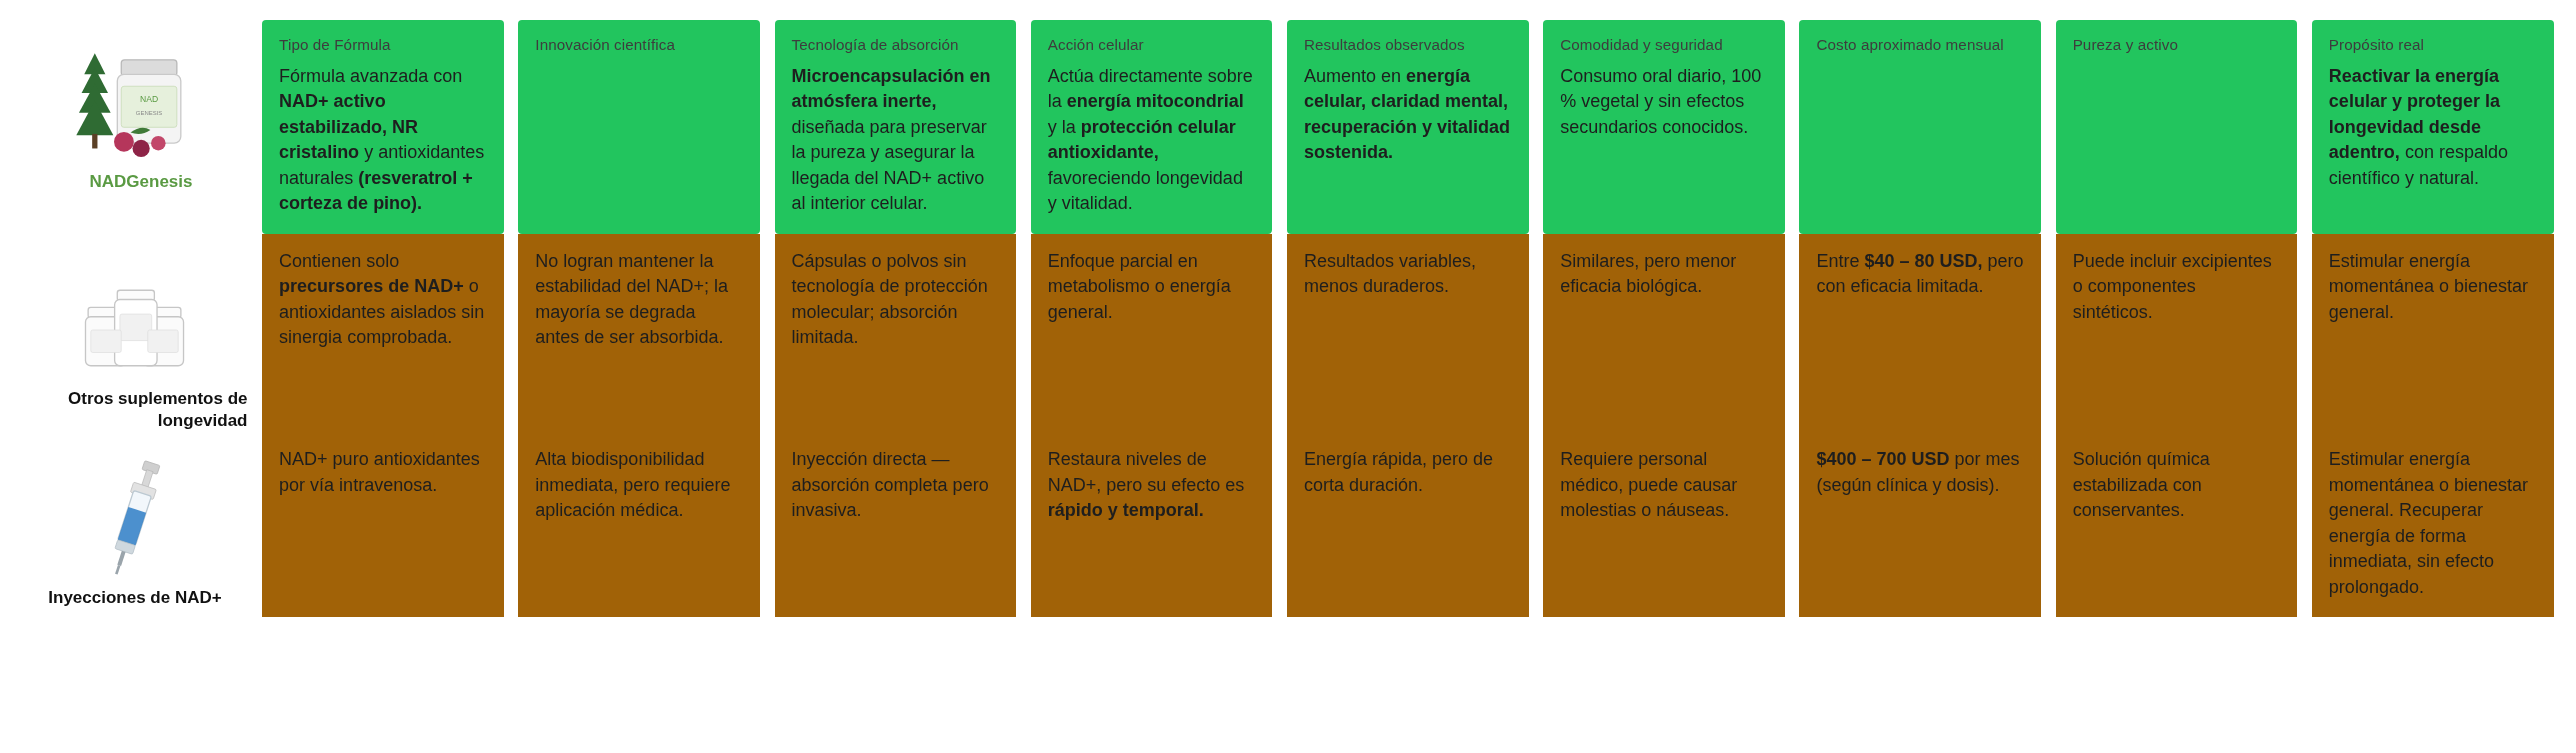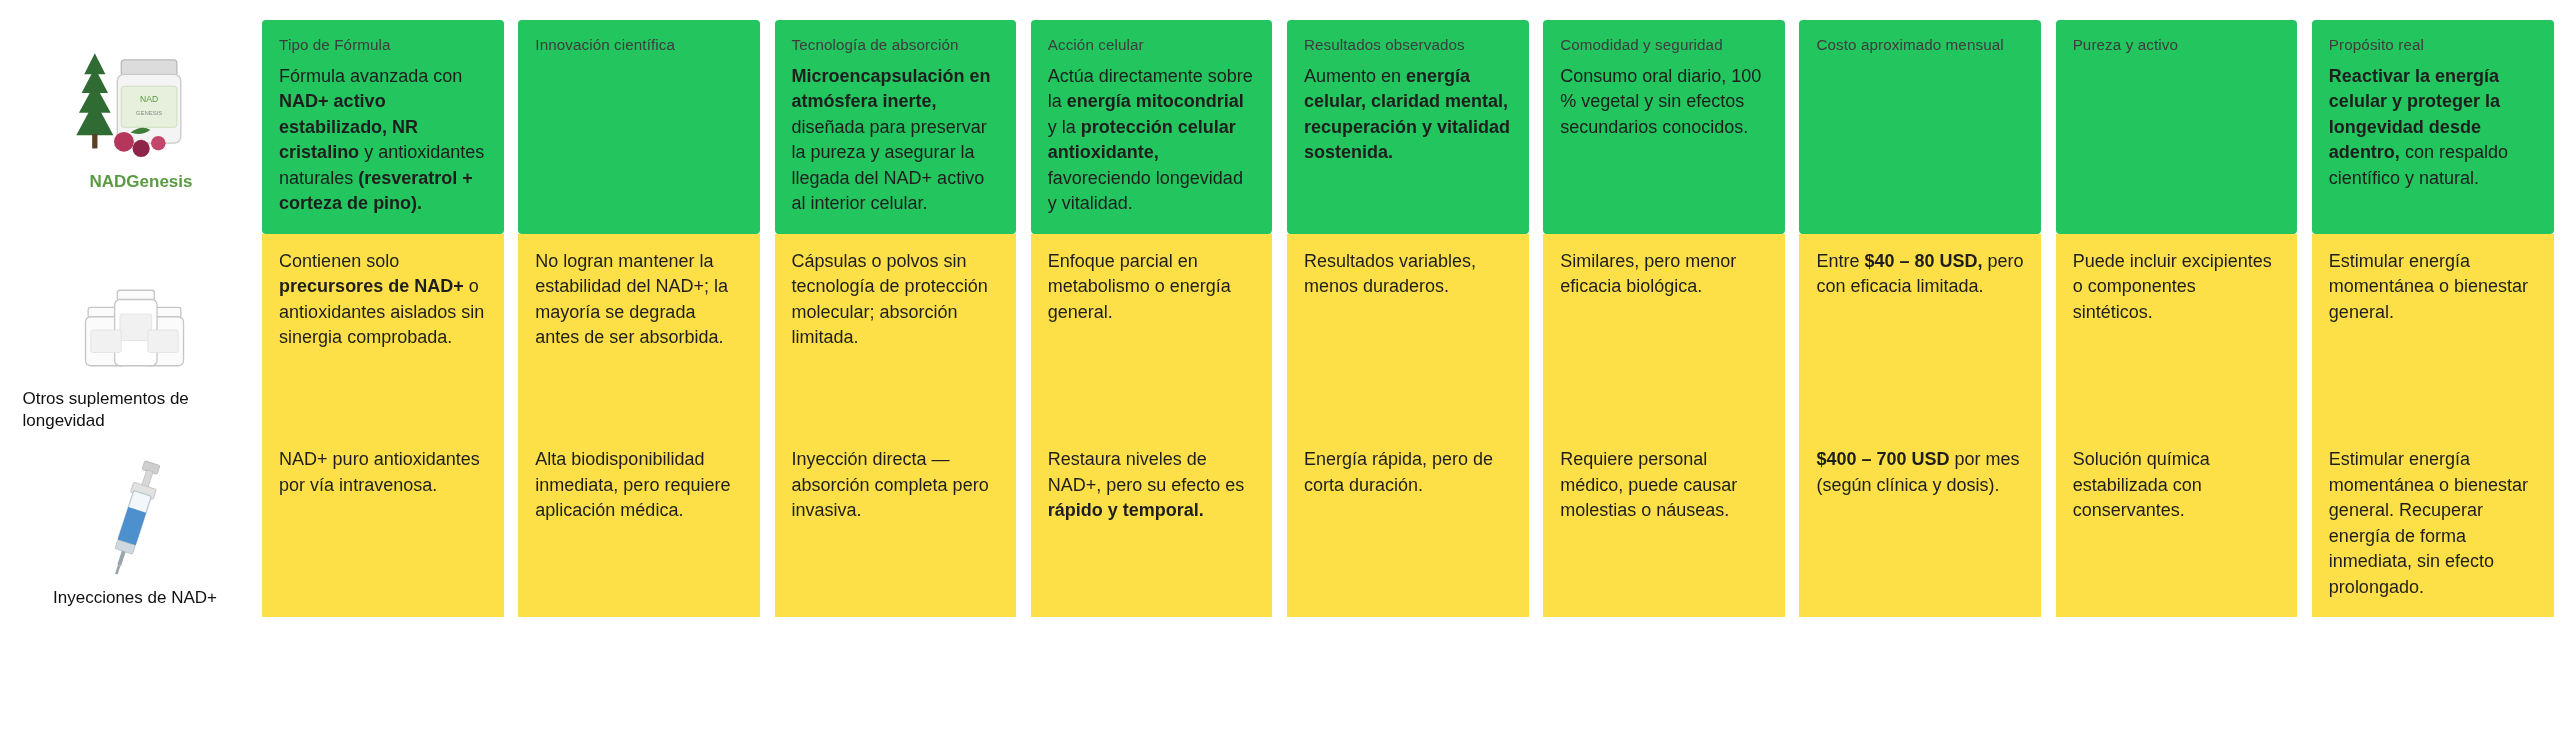--- a/index.html
+++ b/index.html
@@ -36,21 +36,21 @@
     padding: 14.6px 17px 17px 17px;
     font-size: 18px;
     line-height: 1.42;
     color: #1e1e1e;
   }
   .row-highlight .cell {
     background: #22c55e;
     border-radius: 4px;
   }
   .row-plain .cell {
-    background: #fde047;
+    background: #a16207;
   }
   .col-head {
     font-size: 15.2px;
     color: #3d3d3d;
     margin-bottom: 9.3px;
     letter-spacing: 0.1px;
     line-height: 1.3;
   }
   .cell-body b, .cell-body strong {
     font-weight: bold;
@@ -59,22 +59,22 @@
     margin-top: 6.6px;
     font-size: 17px;
     color: #5a9a43;
     font-weight: bold;
     text-align: center;
     margin-left: 12px;
   }
   .row-label-text {
     margin-top: 9.3px;
     font-size: 17px;
-    font-weight: normal;
-    text-align: left;
+    font-weight: bold;
+    text-align: right;
     line-height: 1.3;
     color: #111;
   }
   .illus-box {
     width: 152px;
     height: 133px;
     display: flex;
     align-items: flex-end;
     justify-content: center;
   }

